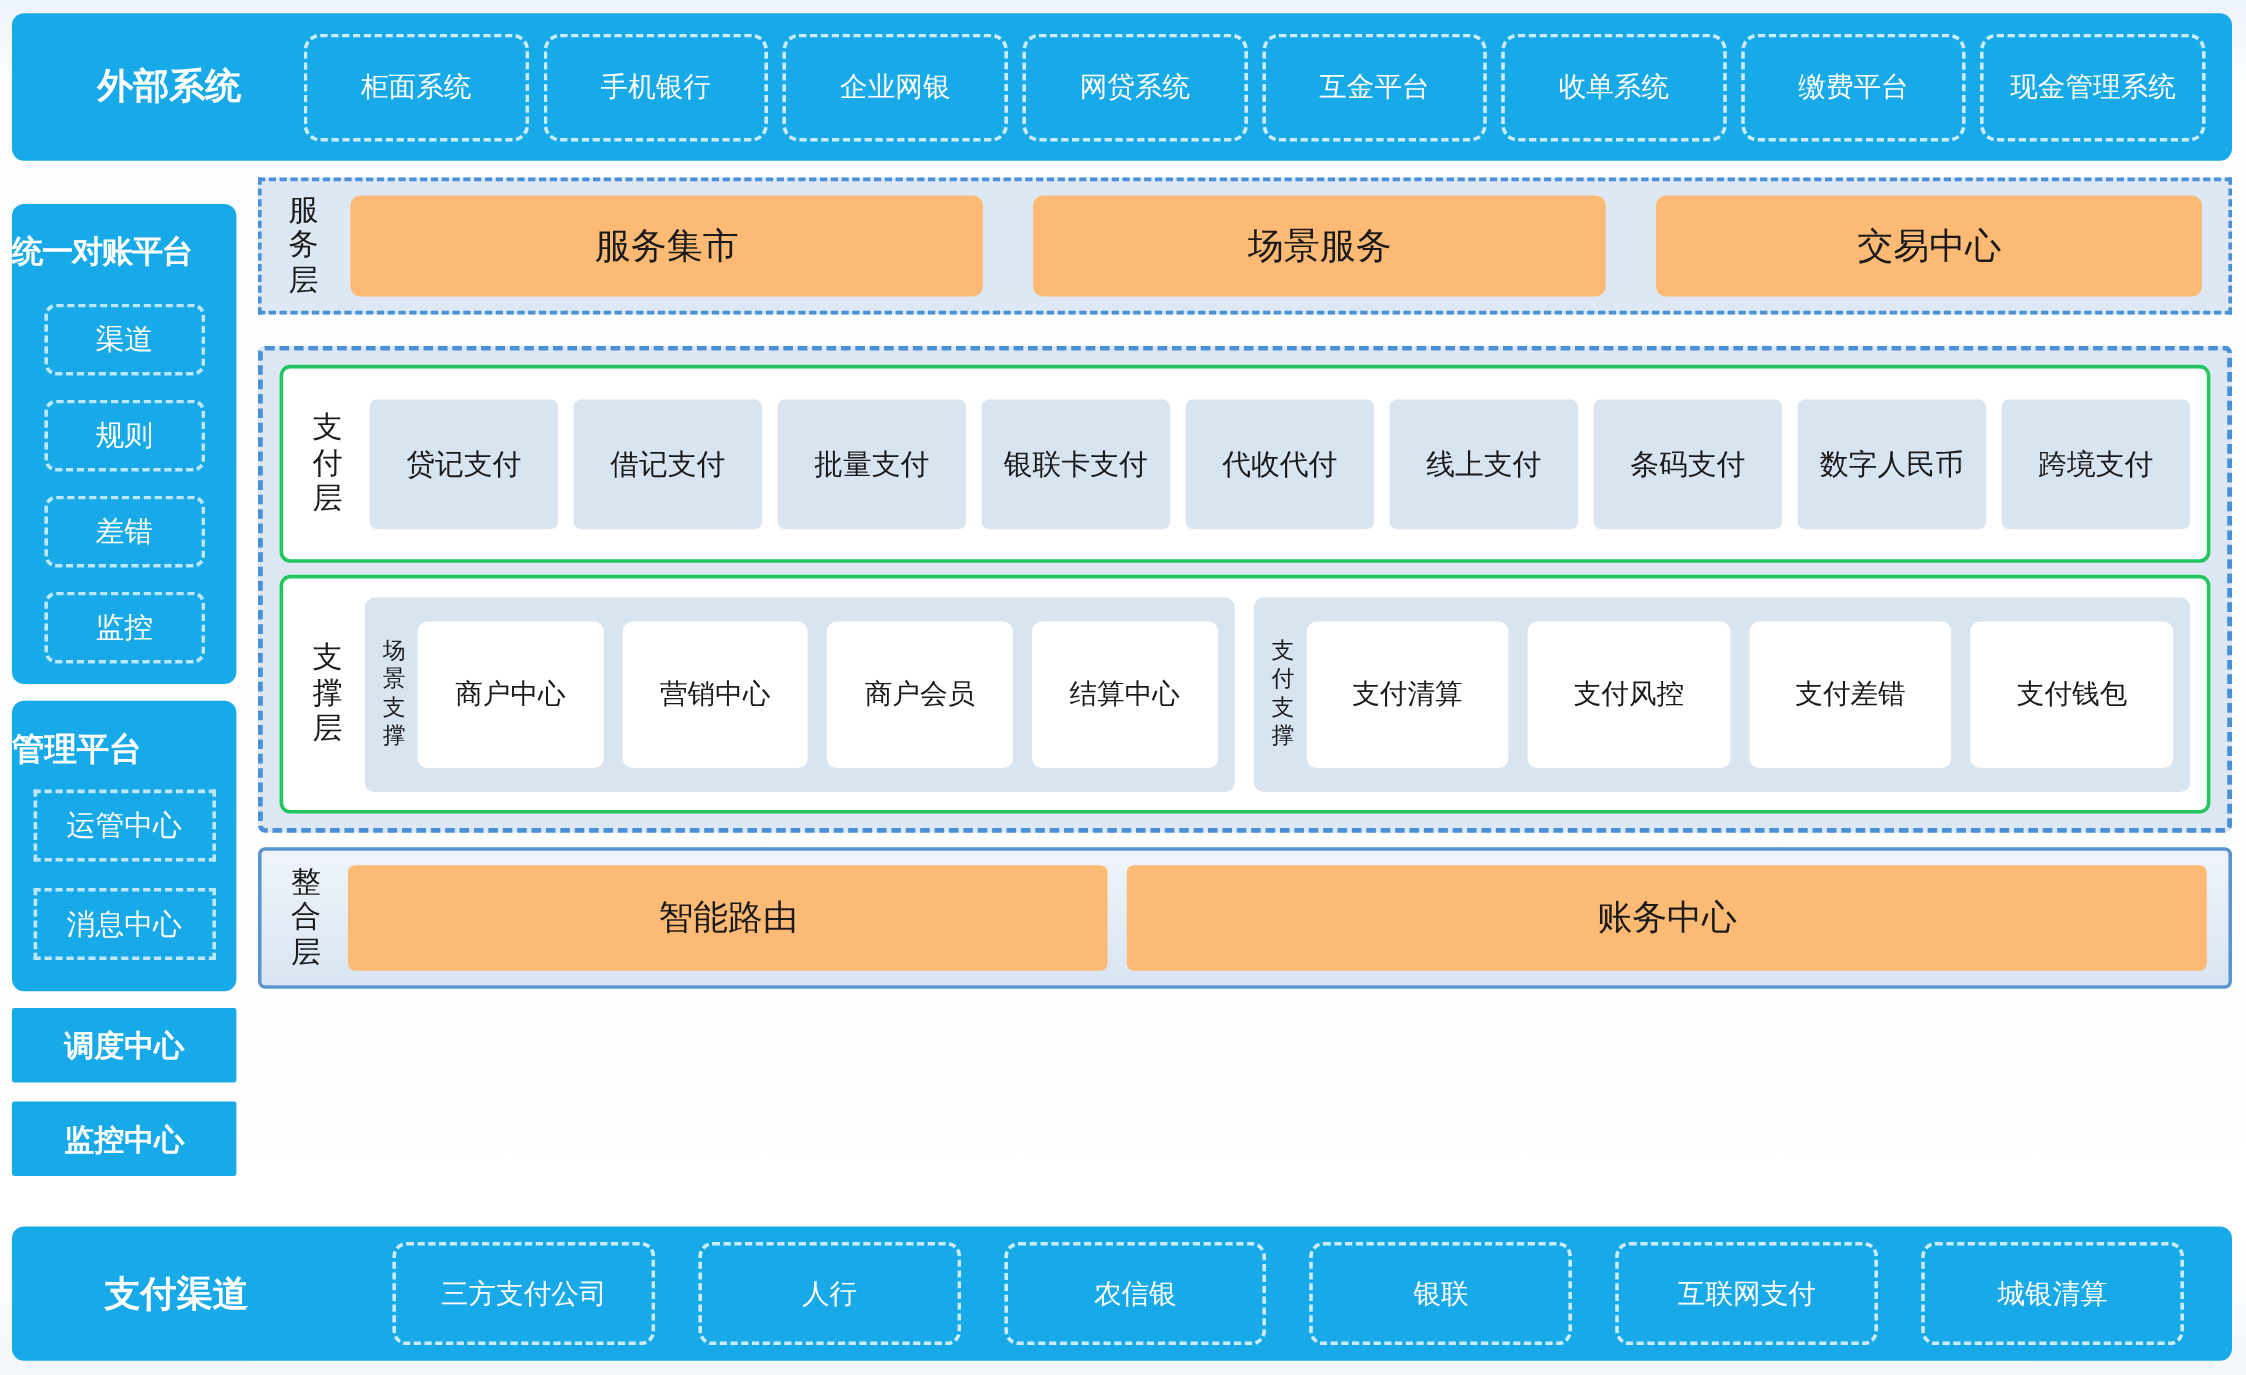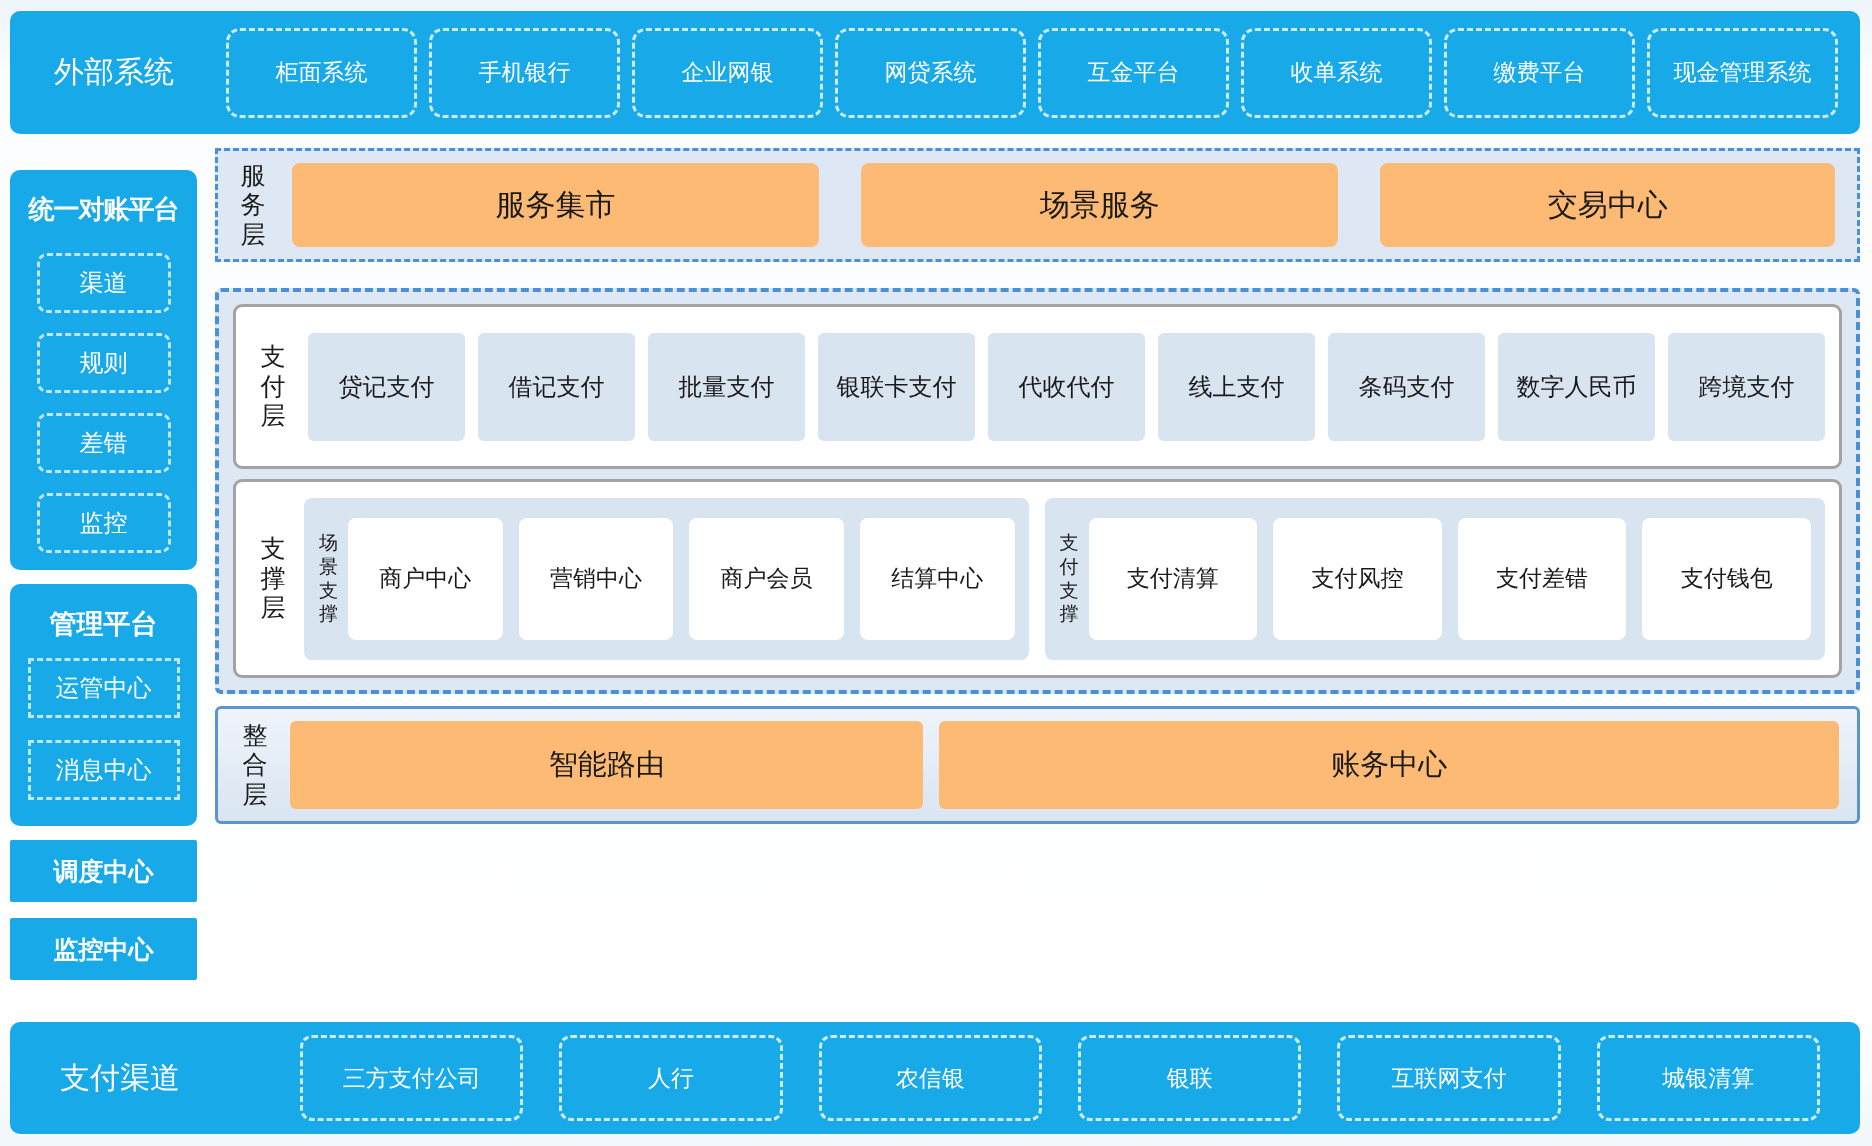--- a/index.html
+++ b/index.html
@@ -17,21 +17,21 @@
   
   .bluebar {
     position: absolute; left: 10px; width: 1850px;
     background: #18a9e9;
     border-radius: 10px;
     display: flex; align-items: center;
     color: #ffffff;
   }
   .topbar { top: 11px; height: 123px; padding: 0 22px 0 44px; }
   .bottombar { top: 1022px; height: 112px; padding: 0 30px 0 50px; }
-  .bar-title { font-size: 30px; font-weight: normal; white-space: nowrap; }
+  .bar-title { font-size: 30px; font-weight: bold; white-space: nowrap; margin-left: 27px; }
   .topbar .bar-title { width: 142px; }
   .bottombar .bar-title { width: 238px; }
   .chip-row { display: flex; flex: 1; align-items: center; }
   .topbar .chip-row { gap: 12px; margin-left: 30px; }
   .bottombar .chip-row { gap: 36px; margin-left: 2px; margin-right: 10px; }
   .wchip {
     flex: 1; height: 90px;
     border: 3px dashed rgba(255,255,255,0.78);
     border-radius: 14px;
     display: flex; align-items: center; justify-content: center;
@@ -41,21 +41,21 @@
   .bottombar .wchip { height: 86px; border-radius: 12px; }
 
   
   .side-panel {
     position: absolute; left: 10px; width: 187px;
     background: #18a9e9; border-radius: 10px; color: #ffffff;
   }
   .panel-recon { top: 170px; height: 400px; }
   .panel-mgmt  { top: 584px; height: 242px; }
   .side-title {
-    text-align: center; font-weight: bold;
+    text-align: left; font-weight: bold;
     font-size: 27px; margin-top: 22px; white-space: nowrap;
   }
   .panel-recon .side-title { font-size: 26px; letter-spacing: -1px; }
   .side-items { display: flex; flex-direction: column; align-items: center; }
   .panel-recon .side-items { margin-top: 26px; gap: 20px; }
   .panel-mgmt  .side-items { margin-top: 16px; gap: 22px; }
   .schip {
     width: 134px; height: 60px;
     border: 3px dashed rgba(255,255,255,0.72);
     display: flex; align-items: center; justify-content: center;
@@ -104,21 +104,21 @@
   .outer-dashed {
     top: 288px; height: 406px;
     background: #dde8f4;
     border: 4px dashed #4a90d8;
     border-radius: 6px;
     padding: 12px 14px;
     display: flex; flex-direction: column; gap: 10px;
   }
   .inner-solid {
     background: #ffffff;
-    border: 3px solid #a3a3a3;
+    border: 3px solid #22c55e;
     border-radius: 9px;
     display: flex; align-items: center;
   }
   .payment-box { height: 168px; padding: 0 14px 0 22px; }
   .payment-items { display: flex; flex: 1; gap: 13px; margin-left: 20px; }
   .bchip {
     flex: 1; height: 108px;
     background: #d9e4f1; border-radius: 6px;
     display: flex; align-items: center; justify-content: center;
     font-size: 24px; color: #1a1a1a; white-space: nowrap;

